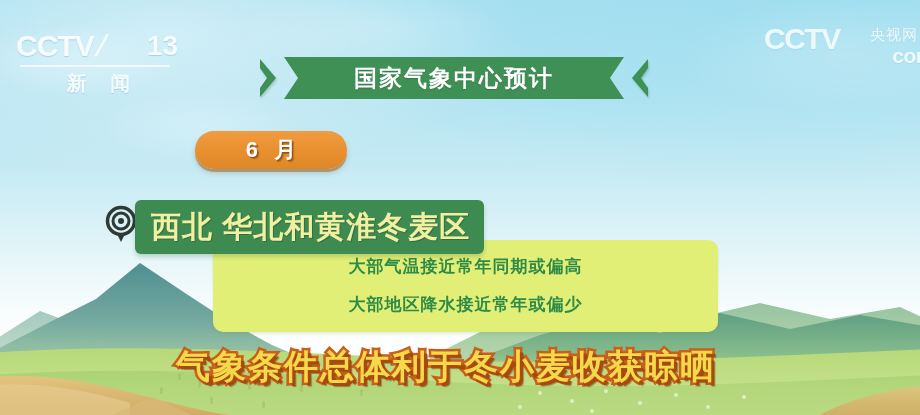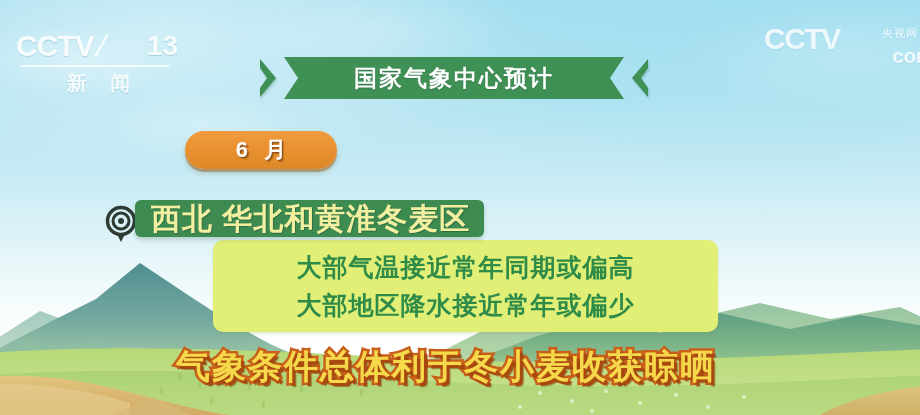--- a/index.html
+++ b/index.html
@@ -131,21 +131,21 @@
     font-size: 30px;
     font-weight: bold;
     letter-spacing: -1.5px;
     line-height: 1;
     font-family: "Liberation Sans", sans-serif;
   }
   .watermark .wm-cn {
     position: absolute;
     right: 16px;
     top: 2px;
-    font-size: 11px;
+    font-size: 15px;
     letter-spacing: 1px;
   }
   .watermark .wm-com {
     position: absolute;
     right: 0;
     top: 20px;
     font-size: 21px;
     font-weight: bold;
     letter-spacing: -0.5px;
   }
@@ -184,21 +184,21 @@
     font-size: 23px;
     font-weight: bold;
     letter-spacing: 2px;
     line-height: 1;
     text-shadow: 0 1px 1px rgba(25,70,50,.3);
   }
 
   
   .month-badge {
     position: absolute;
-    left: 185px;
+    left: 195px;
     top: 131px;
     width: 152px;
     height: 38px;
     border-radius: 19px;
     background: linear-gradient(to bottom, #ef9b3f 0%, #e8902f 55%, #dd8726 100%);
     box-shadow: 0 3px 0 rgba(150,90,25,.45), 0 4px 5px rgba(120,80,30,.25);
     display: flex;
     align-items: center;
     justify-content: center;
   }
@@ -223,34 +223,34 @@
     box-shadow: 0 2px 3px rgba(120,140,60,.16);
   }
   .body-lines {
     position: absolute;
     left: 213px;
     top: 248px;
     width: 505px;
     text-align: center;
   }
   .body-line {
-    font-size: 25px;
+    font-size: 17px;
     font-weight: bold;
     color: #2e8b48;
     letter-spacing: 1px;
     line-height: 38px;
     white-space: nowrap;
   }
 
   
   .region-bar {
     position: absolute;
     left: 135px;
     top: 200px;
-    height: 37px;
+    height: 54px;
     padding: 0 14px 0 16px;
     background: #3d8b51;
     border-radius: 6px;
     display: flex;
     align-items: center;
     box-shadow: 0 3px 4px rgba(40,90,60,.22);
   }
   .region-text {
     font-size: 30px;
     font-weight: bold;

